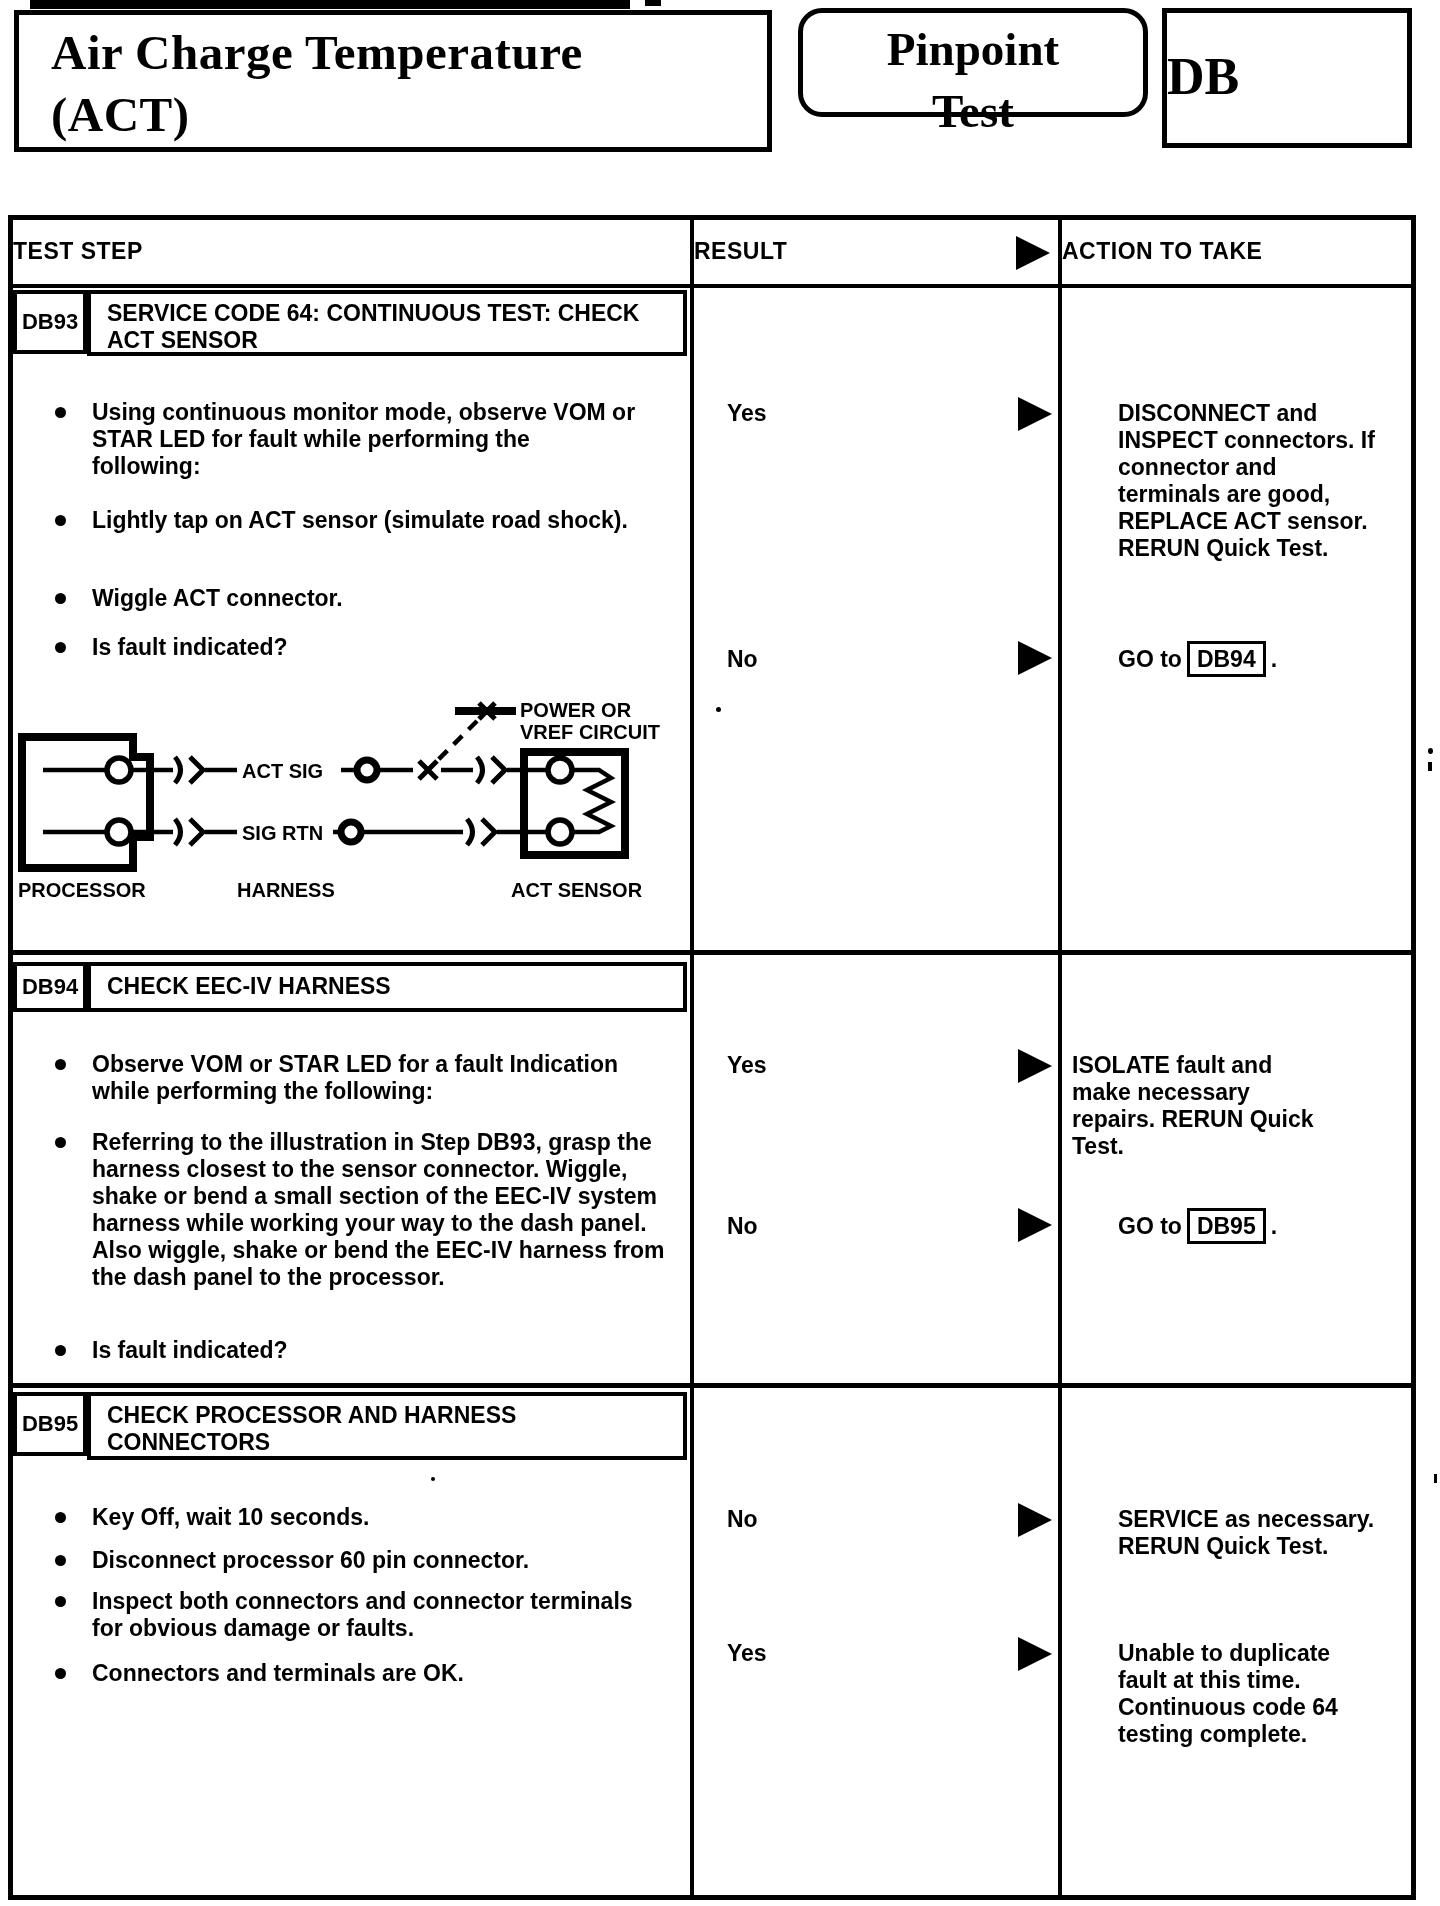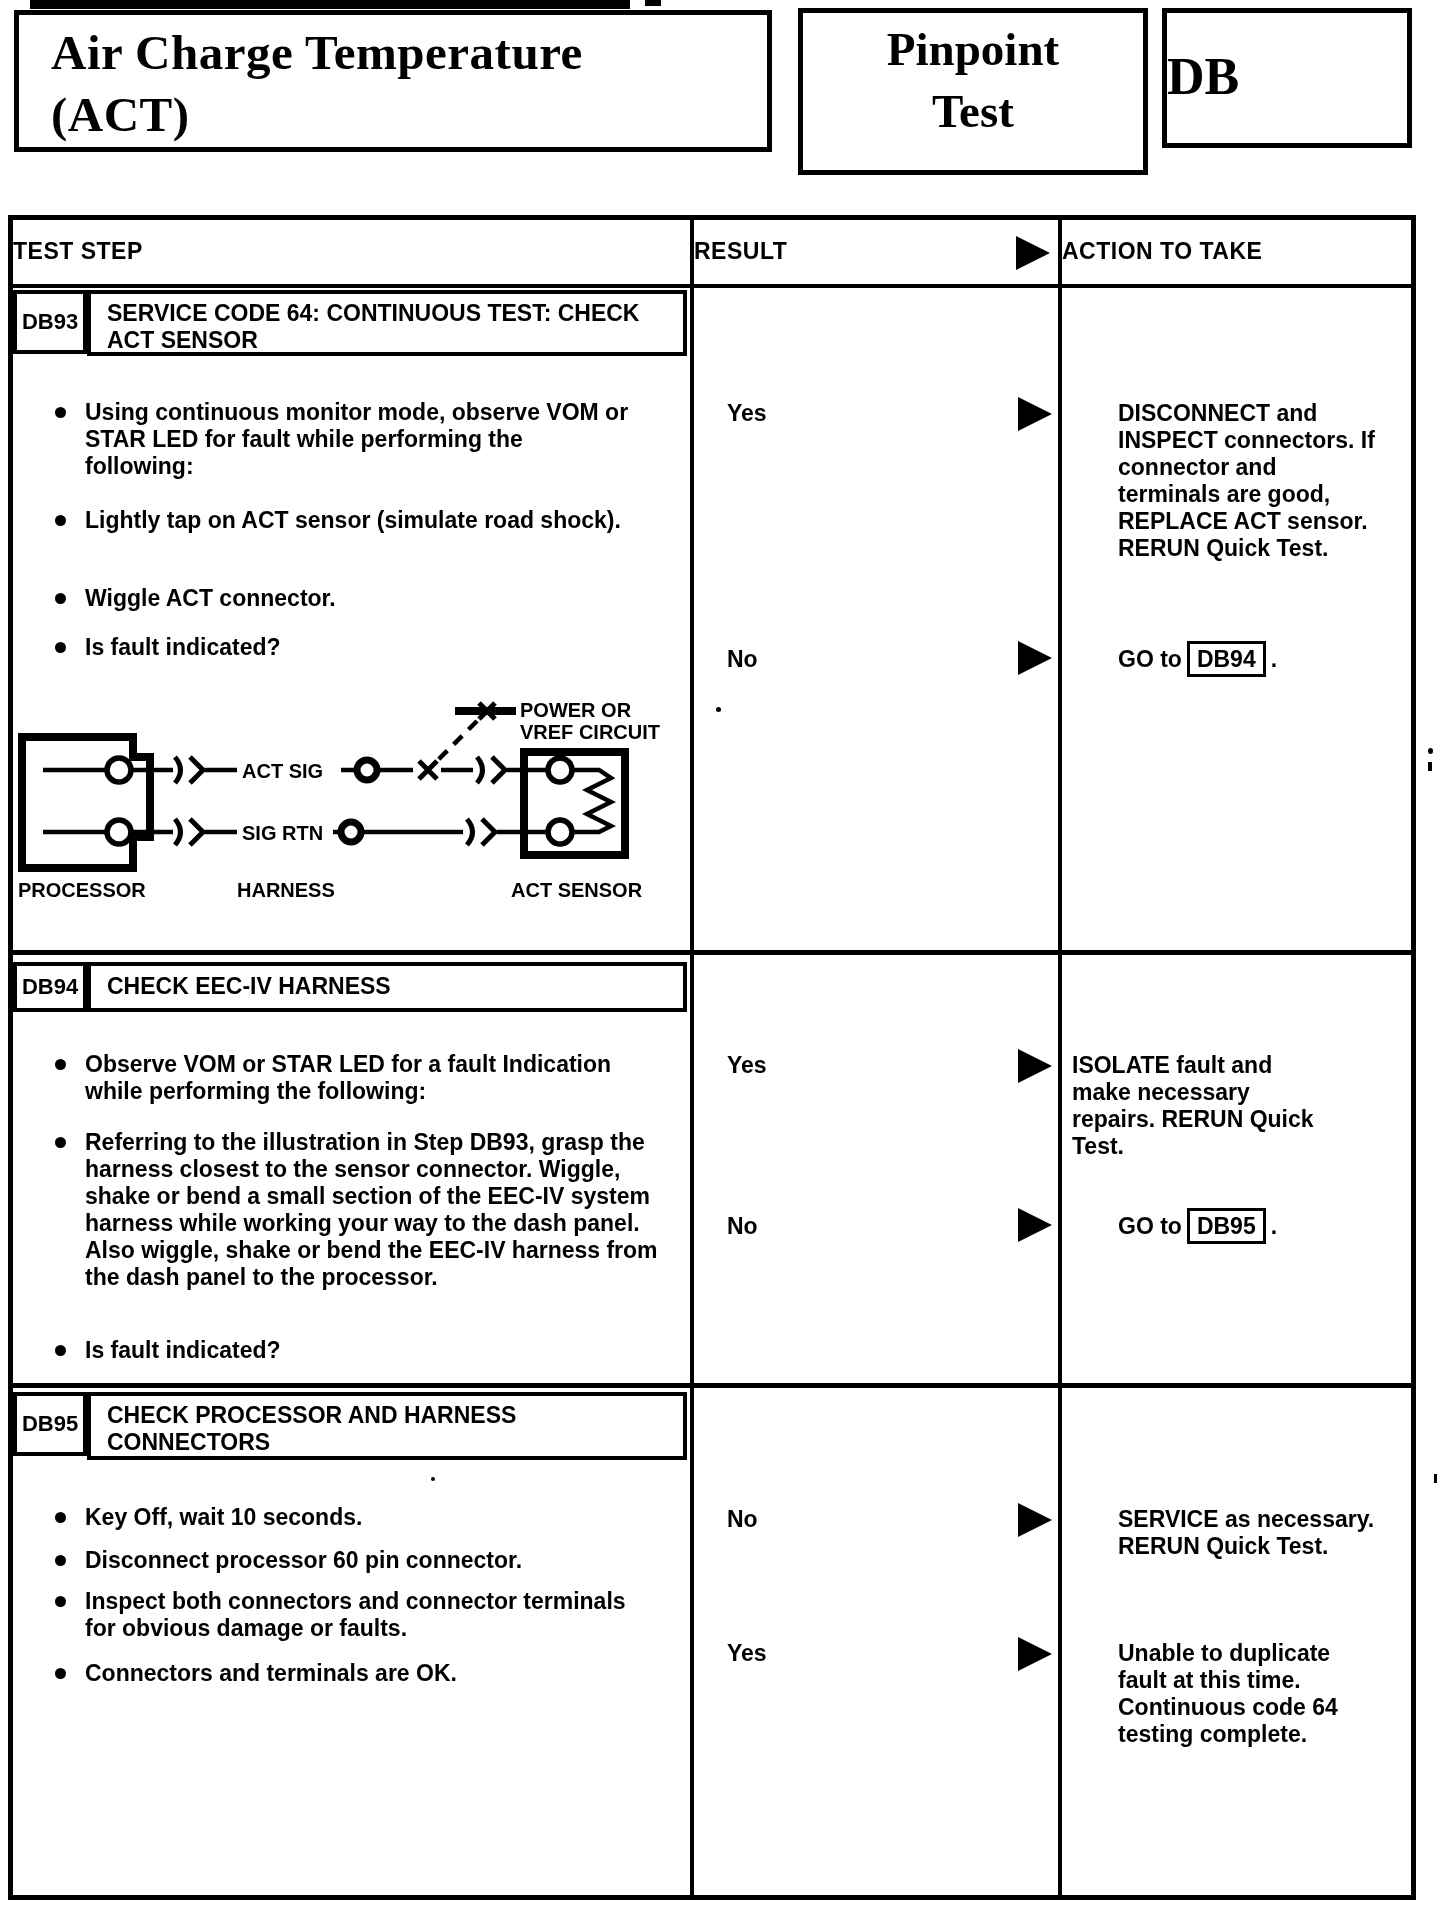--- a/index.html
+++ b/index.html
@@ -10,21 +10,21 @@
   .line{position:absolute;background:#000;}
   .serif{font-family:"Liberation Serif",serif;font-weight:700;}
   .hdr-title{font-size:49px;line-height:62px;letter-spacing:.5px;}
   .hdr-mid{font-size:47px;line-height:62px;text-align:center;}
   .hdr-code{font-size:52px;line-height:128px;text-align:left;}
   .colhead{position:absolute;font-size:23px;letter-spacing:.5px;}
   .stepid{position:absolute;border:4px solid #000;box-sizing:border-box;
           font-size:22px;text-align:center;background:#fff;}
   .steptitle-box{position:absolute;border:4px solid #000;box-sizing:border-box;background:#fff;}
   .steptitle{font-size:23px;line-height:27px;padding:6px 0 0 16px;max-width:540px;}
-  .bullet{position:absolute;display:flex;align-items:flex-start;}
+  .bullet{position:absolute;display:flex;align-items:flex-start;gap:7px;}
   .dot{width:11px;height:11px;border-radius:50%;background:#000;flex-shrink:0;
        margin:8px 19px 0 0;}
   .btxt{font-size:23px;line-height:27px;max-width:548px;}
   .btxt.wide{max-width:600px;}
   .rlabel{position:absolute;font-size:23px;}
   .arrow{position:absolute;width:0;height:0;border-top:17px solid transparent;
          border-bottom:17px solid transparent;border-left:34px solid #000;}
   .action{position:absolute;font-size:23px;line-height:27px;width:262px;}
   .goto{display:inline-block;border:3px solid #000;padding:0 7px;margin:0 5px;line-height:30px;}
   .spk{position:absolute;background:#000;}
@@ -39,21 +39,21 @@
   <div class="line" style="left:30px;top:0;width:600px;height:9px;"></div>
   <div class="line" style="left:645px;top:0;width:16px;height:6px;"></div>
 
   <div class="box" style="left:14px;top:10px;width:758px;height:142px;">
     <div class="serif hdr-title" style="padding:7px 0 0 32px;">
       <div>Air Charge Temperature</div>
       <div>(ACT)</div>
     </div>
   </div>
 
-  <div class="box" style="left:798px;top:8px;width:350px;height:167px;">
+  <div class="box" style="left:798px;top:8px;width:350px;height:109px;border-radius:24px;">
     <div class="serif hdr-mid" style="padding-top:5px;">
       <div>Pinpoint</div>
       <div>Test</div>
     </div>
   </div>
 
   <div class="box" style="left:1162px;top:8px;width:250px;height:140px;">
     <div class="serif hdr-code">DB</div>
   </div>
 

